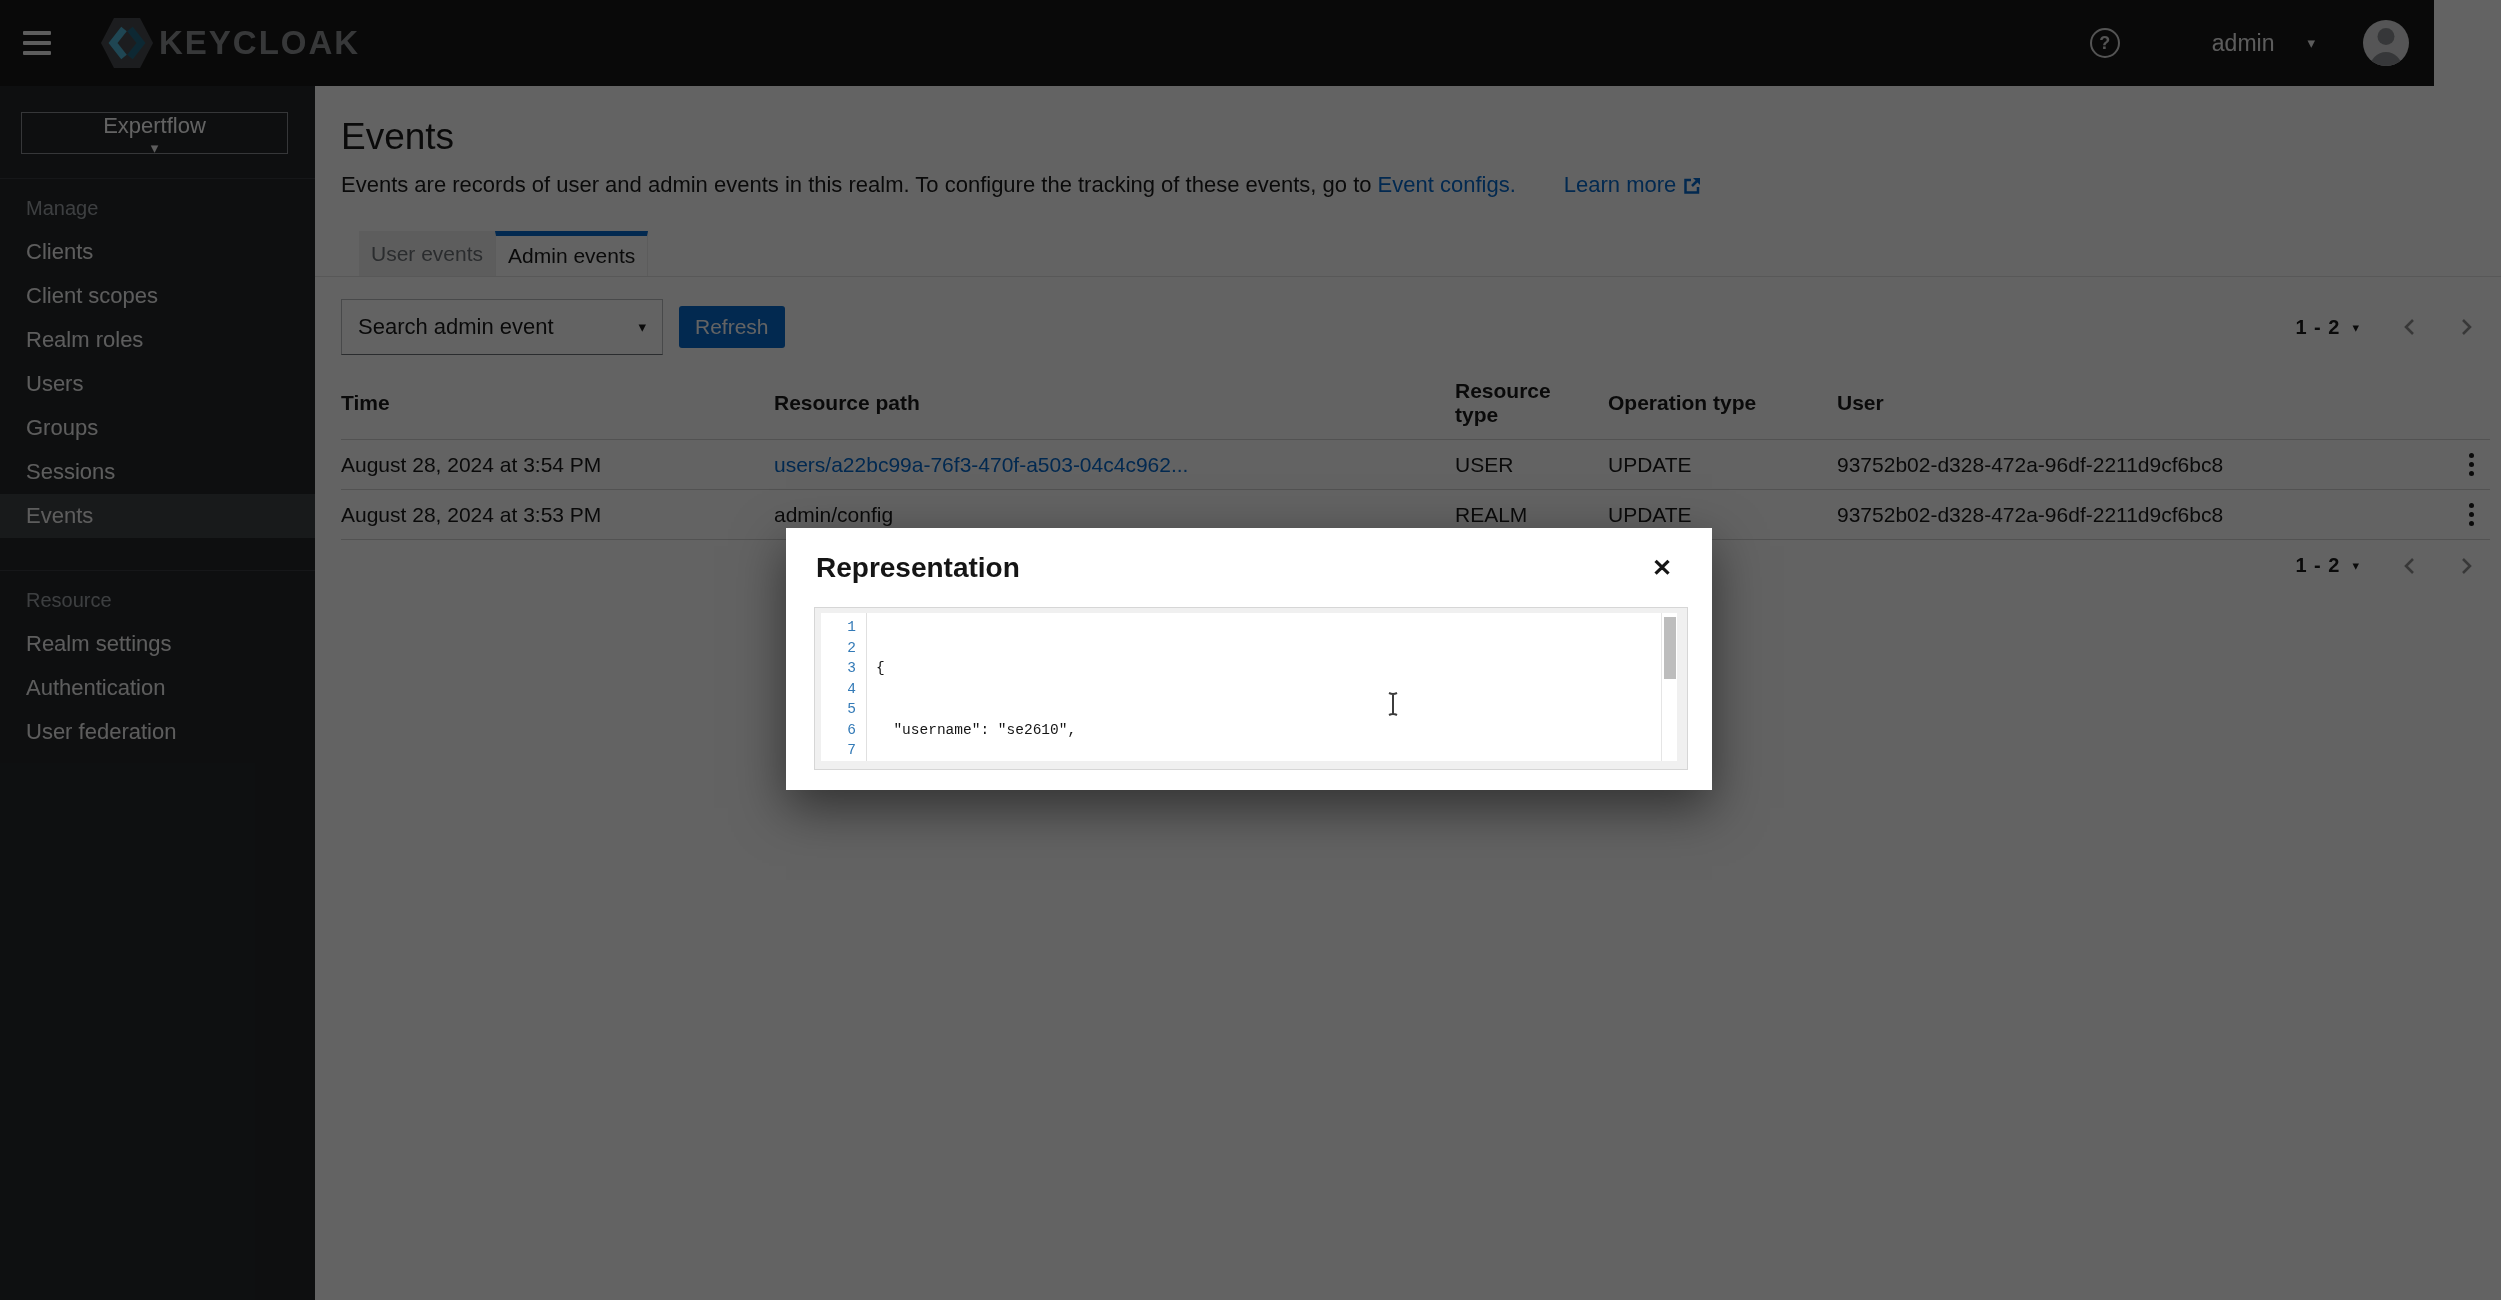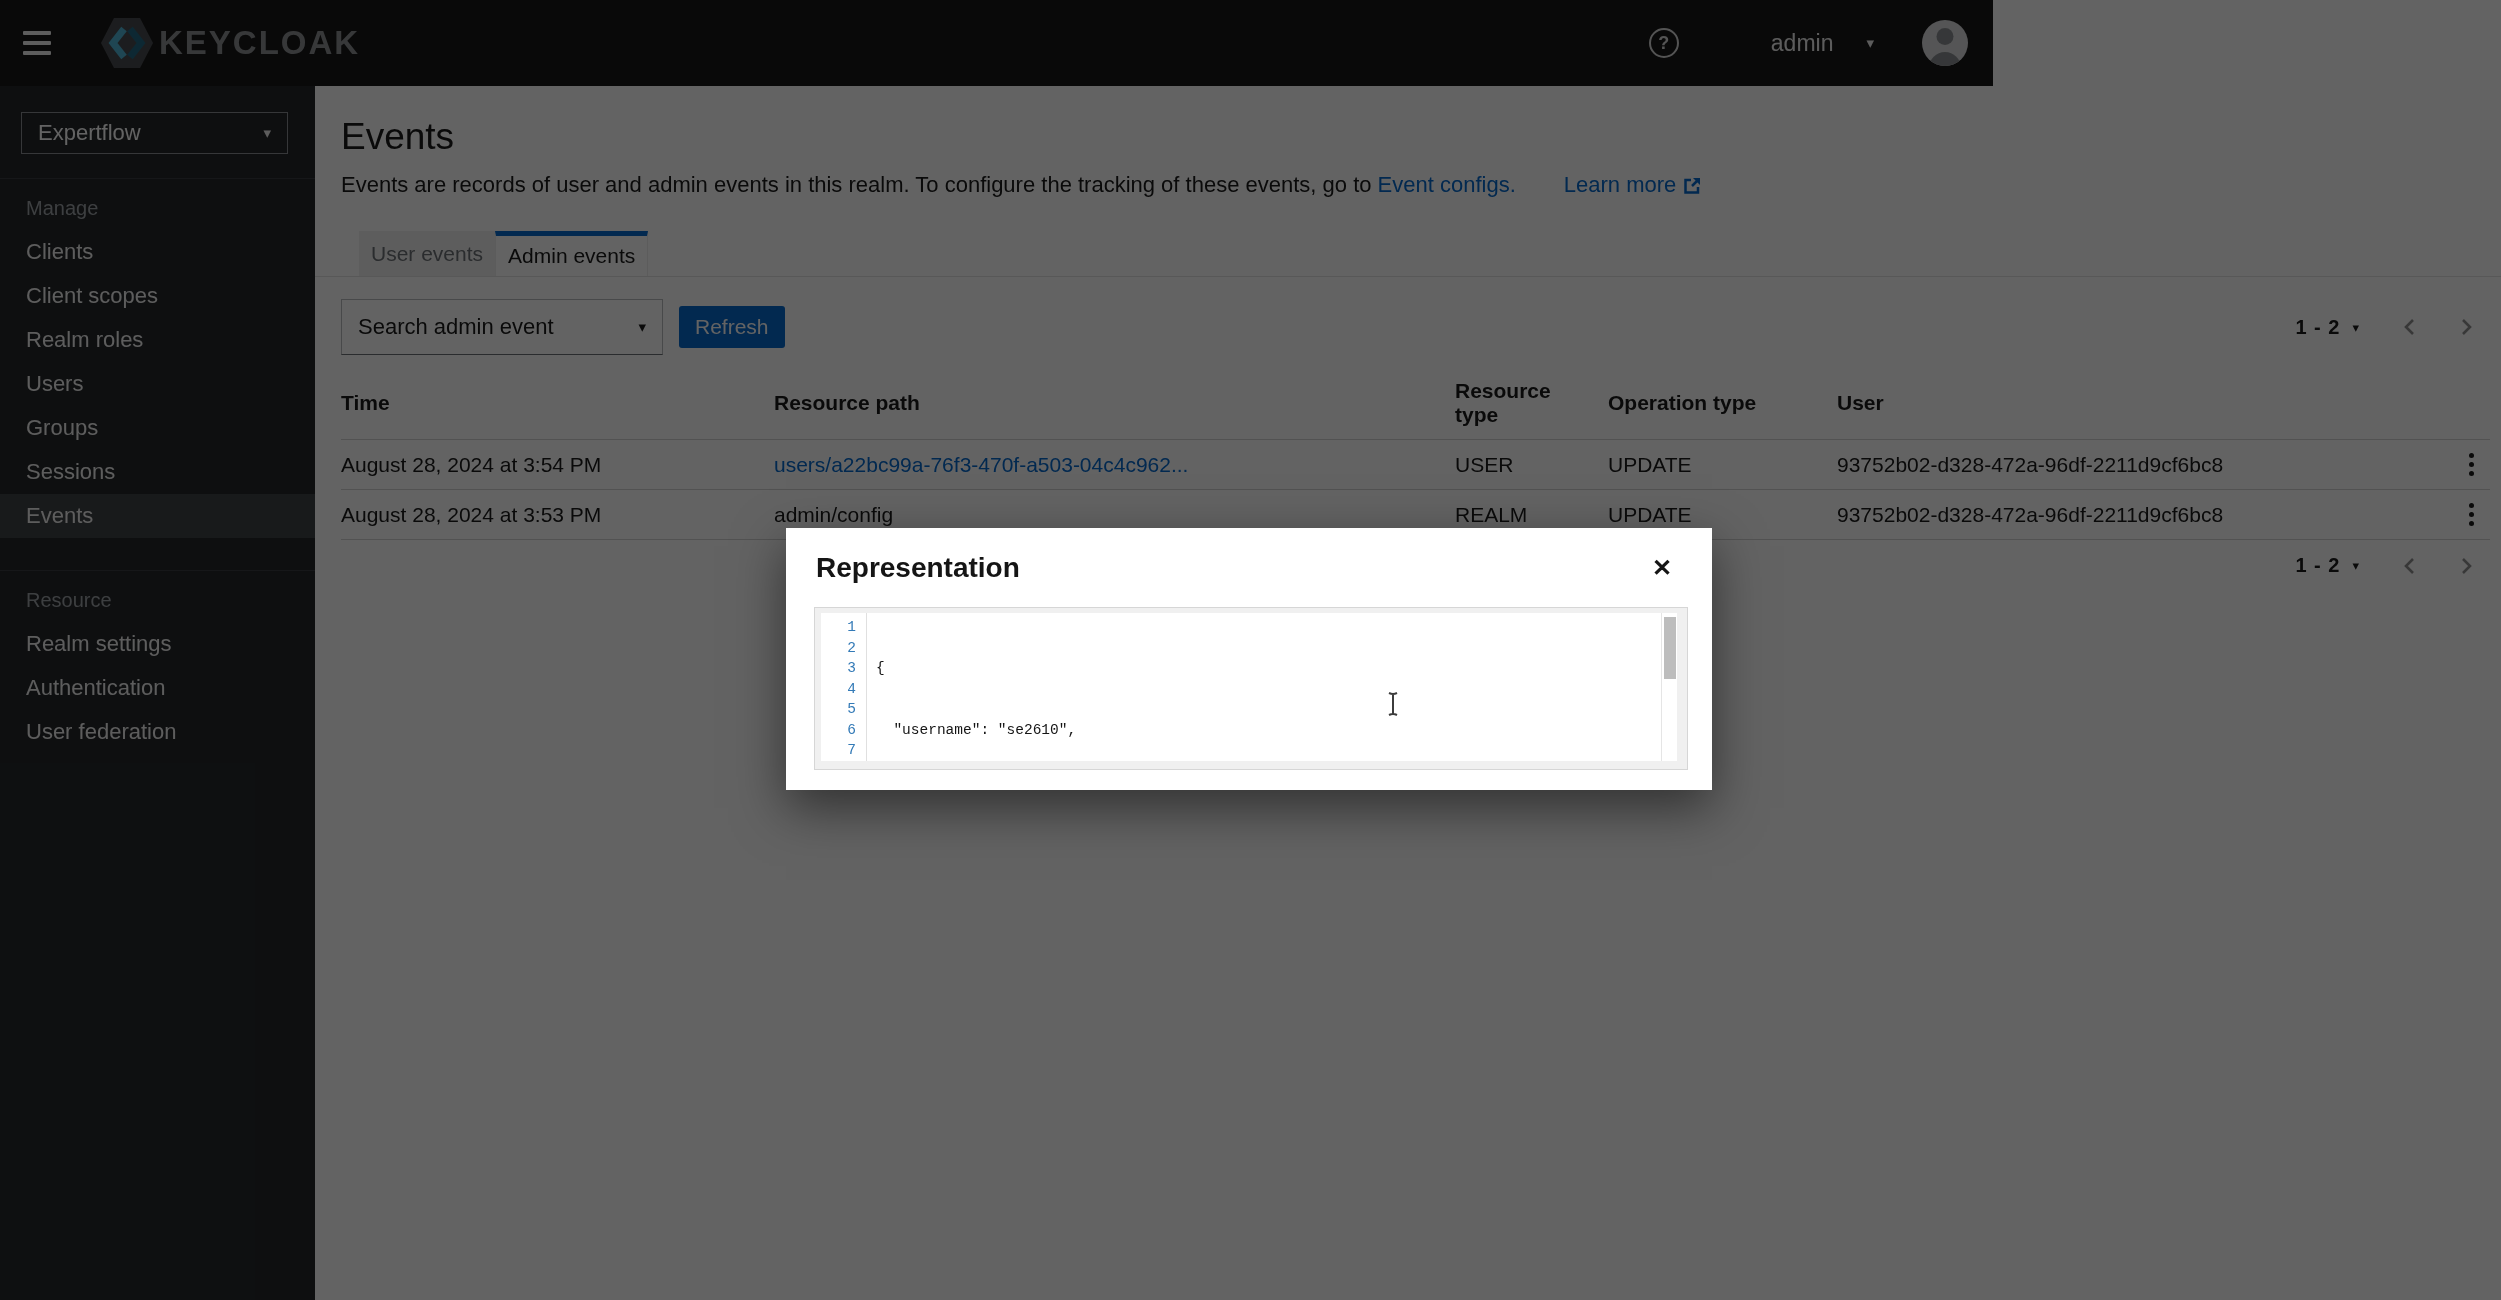--- a/index.html
+++ b/index.html
@@ -1,41 +1,41 @@
 <!DOCTYPE html>
 <html><head>
 <meta charset="utf-8">
 <style>
   * { box-sizing: border-box; margin: 0; padding: 0; }
   html,body { width:2501px; height:1300px; overflow:hidden; }
   body { font-family:"Liberation Sans", sans-serif; background:#ffffff; position:relative; color:#151515; }
 
   
-  .masthead { position:absolute; left:0; top:0; width:1993px; height:86px; background:#141414;
+  .masthead { position:absolute; left:0; top:0; width:2434px; height:86px; background:#141414;
               display:flex; align-items:center; padding:0 25px 0 23px; z-index:5; }
   .hamburger { width:40px; height:40px; display:flex; flex-direction:column; justify-content:center; gap:6px;
                background:none; border:none; cursor:pointer; }
   .hamburger span { display:block; width:28px; height:4px; background:#f0f0f0; border-radius:1px; }
   .logo { display:flex; align-items:center; margin-left:36px; }
   .logo-text { font-size:33px; font-weight:700; letter-spacing:2px; color:#8c8f92; margin-left:4px; }
   .mast-spacer { flex:1; }
   .help-icon { width:30px; height:30px; border:2px solid #d8d8d8; border-radius:50%; color:#d8d8d8;
                display:flex; align-items:center; justify-content:center; font-size:18px; font-weight:700; }
   .mast-user { display:flex; align-items:center; margin-left:92px;gap:17px; }
   .mast-username { color:#ededed; font-size:23px; }
   .mast-caret { color:#ededed; font-size:15px; margin-left:16px; }
   .avatar { width:46px; height:46px; border-radius:50%; background:#d9dadc; margin-left:48px; position:relative; overflow:hidden; }
   .avatar .head { position:absolute; top:8px; left:50%; transform:translateX(-50%); width:17px; height:17px; border-radius:50%; background:#8a8d90; }
   .avatar .torso { position:absolute; bottom:-5px; left:50%; transform:translateX(-50%); width:32px; height:19px; border-radius:16px 16px 0 0; background:#8a8d90; }
 
   
   .sidebar { position:absolute; left:0; top:86px; width:315px; height:1214px; background:#212427; z-index:4; }
   .realm-selector { margin:26px 27px 24px 21px; height:42px; border:1px solid #8a8d90;
                     display:flex; align-items:center; justify-content:space-between; padding:0 16px;
-                    color:#ffffff; font-size:22px; cursor:pointer; }
+                    color:#ffffff; font-size:22px; cursor:pointer;flex-direction:column; }
   .realm-caret { color:#f0f0f0; font-size:15px; }
   .nav-divider { border-top:1px solid #35393d; }
   .nav-section-title { padding:18px 26px 10px; color:#9ca1a5; font-size:20px; }
   .nav-item { height:44px; line-height:44px; padding:0 26px; font-size:22px; color:#f0f0f0; cursor:pointer; }
   .nav-item.current { background:#3c3f42; }
   .nav-gap { height:32px; }
 
   
   .page { position:absolute; left:315px; top:86px; width:2186px; height:1214px; background:#ffffff; }
   .page-header { padding:30px 28px 0 26px; }

